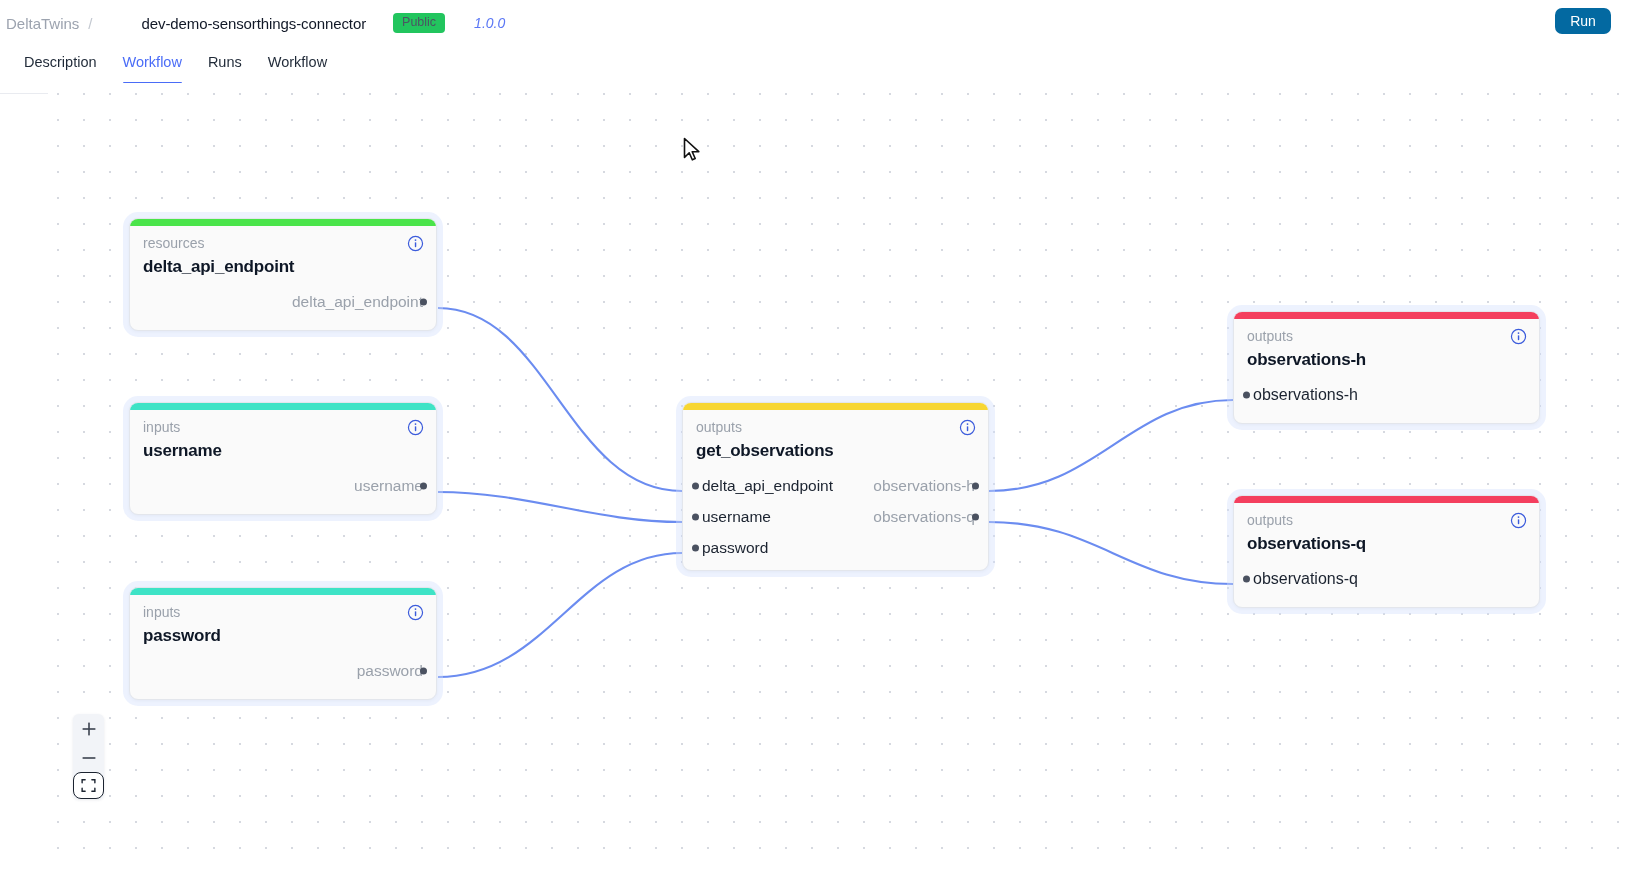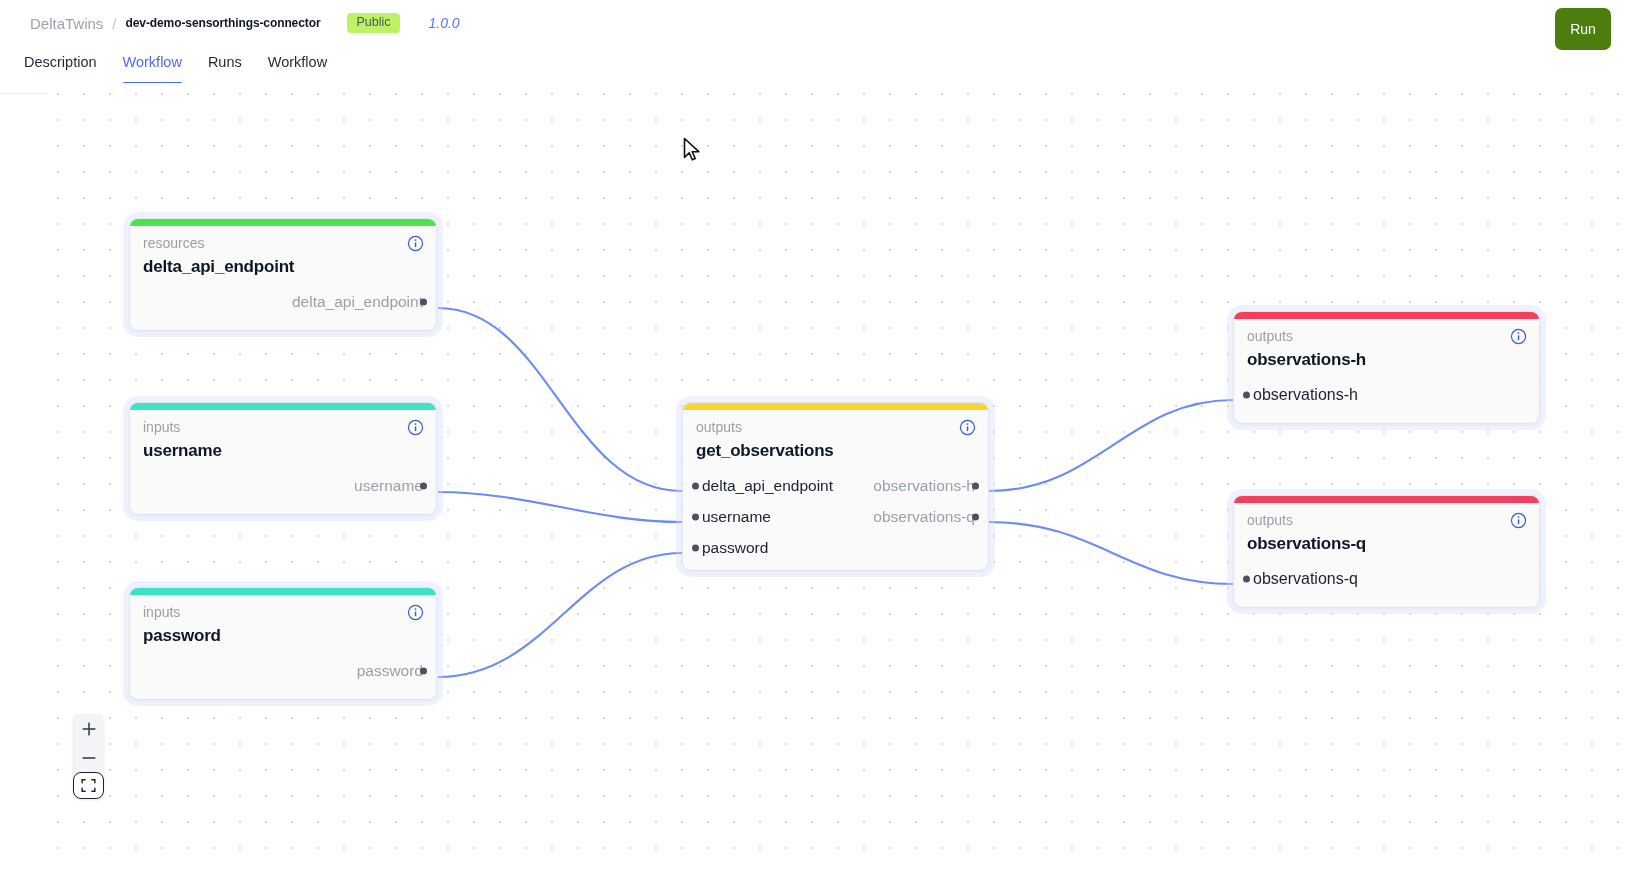--- a/index.html
+++ b/index.html
@@ -10,46 +10,46 @@
     background: #ffffff;
     font-family: "Liberation Sans", sans-serif;
     -webkit-font-smoothing: antialiased;
   }
 
   
   .topbar {
     position: absolute; left: 0; top: 0;
     width: 1630px; height: 46px;
     display: flex; align-items: center;
-    padding: 0 30px;
+    padding: 0 6px;
     background: #ffffff;
   }
   .breadcrumb { display: flex; align-items: center; gap: 9px; }
   .bc-root { font-size: 15px; color: #9ca3af; }
   .bc-sep  { font-size: 15px; color: #c3c8d0; }
-  .bc-name { font-size: 12px; color: #111827; font-weight: 700; letter-spacing: -0.1px; }
+  .bc-name { font-size: 15px; color: #111827; font-weight: 400; letter-spacing: -0.1px; margin-left: 40px; }
   .visibility-badge {
     margin-left: 27px;
     font-size: 12.5px;
     color: #4b5563;
-    background: #bef264;
+    background: #22c55e;
     border-radius: 4px;
     padding: 3px 9px 4px;
     line-height: 1;
   }
   .version {
     margin-left: 29px;
     font-size: 14px;
     color: #5b77f5;
     font-style: italic;
   }
   .run-button {
     position: absolute; right: 19px; top: 8px;
-    height: 42px; min-width: 56px;
-    background: #4d7c0f;
+    height: 26px; min-width: 56px;
+    background: #0369a1;
     color: #ffffff;
     border: none; border-radius: 7px;
     font-size: 14px;
     font-family: "Liberation Sans", sans-serif;
     cursor: pointer;
     padding: 0 14px;
   }
 
   
   .tabbar {

